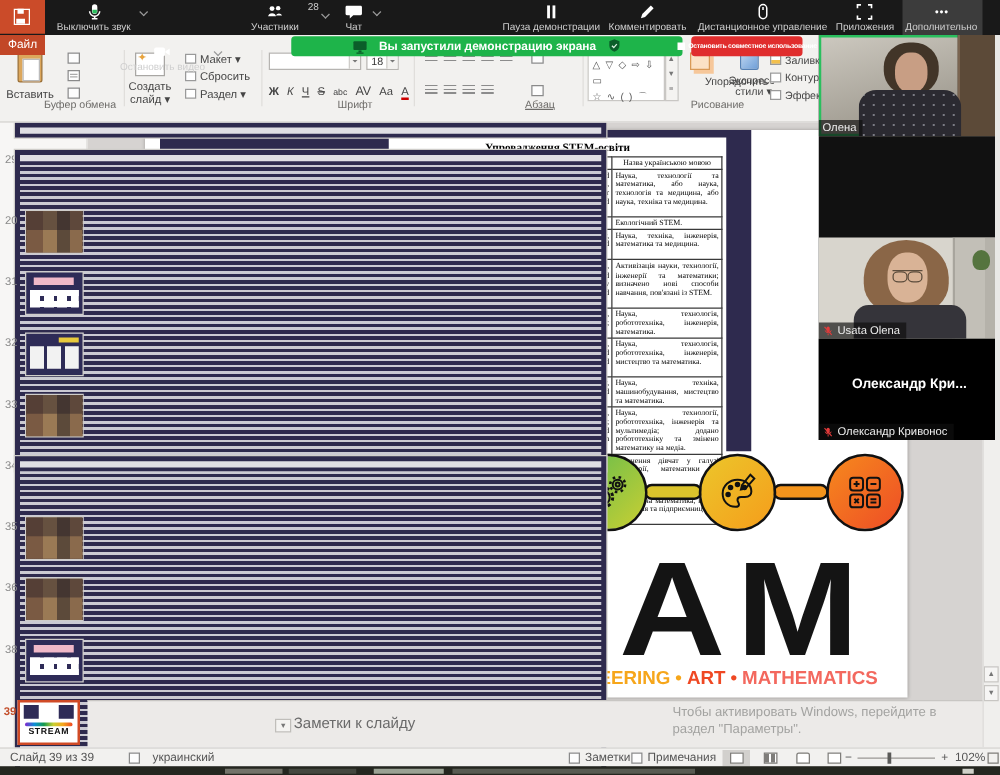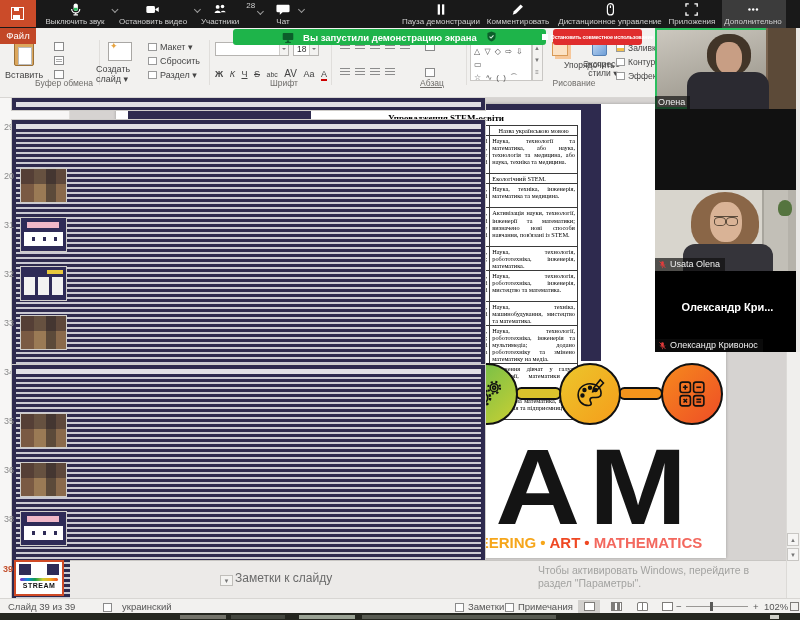--- a/index.html
+++ b/index.html
@@ -37,21 +37,21 @@
   .grp-lbl { position:absolute; top:50px; font-size:8.5px; color:#6e6c69; transform:translateX(-50%); white-space:nowrap;padding-left:28px; }
   .rbtn-lbl { font-size:9px; color:#454545; }
   .mi-clip { position:absolute; left:14px; top:14px; width:20px; height:24px; background:#dca75c; border:1px solid #9a7038; border-radius:2px; }
   .mi-clip:before { content:""; position:absolute; left:3px; top:4px; width:12px; height:16px; background:#fff; border:1px solid #bbb; }
   .mi-clip:after { content:""; position:absolute; left:5px; top:-3px; width:8px; height:4px; background:#8f8f8f; border-radius:1px; }
   .paste-lbl { position:absolute; left:0px; top:42px; width:48px; text-align:center; }
   .mi-sm { position:absolute; width:10px; height:9px; border:1px solid #8a8a8a; background:#fdfdfd; }
   .mi-sm.l2:before { content:""; position:absolute; left:1px; top:2px; right:1px; height:1px; background:#aaa; box-shadow:0 2px 0 #aaa; }
   .mi-newslide { position:absolute; left:108px; top:14px; width:24px; height:19px; background:#fff; border:1px solid #a9a7a4; }
   .mi-newslide:before { content:"✦"; position:absolute; left:1px; top:-2px; color:#e8a33d; font-size:9px; }
-  .ns-lbl { position:absolute; left:96px; top:36px; width:48px; line-height:10px; }
+  .ns-lbl { position:absolute; left:96px; top:36px; width:48px; text-align:center; line-height:10px; }
   .small-row { position:absolute; white-space:nowrap; font-size:9px; color:#454545; }
   .mi-tiny { display:inline-block; width:9px; height:8px; border:1px solid #9a9a9a; background:#fff; vertical-align:-1px; margin-right:3px; }
   .mi-tiny.fillb { background:linear-gradient(#fff 55%, #f3c04c 55%); }
   .combo { position:absolute; height:14px; border:1px solid #b6b4b1; background:#fff; font-size:8.5px; color:#333; line-height:13px; padding-left:3px; }
   .combo .dd { position:absolute; right:0; top:0; bottom:0; width:9px; border-left:1px solid #cfcdca; background:#f3f2f0; }
   .combo .dd:before { content:""; position:absolute; left:2px; top:5px; border:2.5px solid transparent; border-top-color:#777; }
   .fb { display:inline-block; margin-right:4px; font-size:9px; color:#444; }
   .bars { display:inline-block; width:10px; height:8px; margin-right:5px; background:repeating-linear-gradient(#8c8c8c 0 1px, transparent 1px 3px); }
   .shapes-box { position:absolute; left:470px; top:13px; width:62px; height:40px; background:#fff; border:1px solid #c9c7c4; font-size:8px; color:#555; line-height:13px; padding:3px 2px 0 3px; letter-spacing:1px; }
   .shapes-scroll { position:absolute; right:-12px; top:-1px; width:11px; height:40px; border:1px solid #c9c7c4; background:#f4f3f1; font-size:6px; color:#777; text-align:center; line-height:12px; }
@@ -448,21 +448,21 @@
             <rect x="6.4" y="6.2" width="3.8" height="3" fill="#2abf5e"></rect>
             <path d="M4 7.4a4.3 4.3 0 0 0 8.6 0" stroke="#fff" stroke-width="1.3" fill="none"></path>
             <line x1="8.3" y1="11.6" x2="8.3" y2="13.4" stroke="#fff" stroke-width="1.3"></line>
             <line x1="5.9" y1="13.8" x2="10.7" y2="13.8" stroke="#fff" stroke-width="1.3"></line>
           </svg>
       </span>
         <span class="chev"></span>
       <span class="lbl">Выключить звук</span>
     </div>
 
-    <div class="zi" style="left:153px;">
+    <div class="zi" style="left:130px;margin-top:32px;">
       <span class="ico">
         <svg width="16" height="15" viewBox="0 0 16 16">
             <rect x="1" y="4.2" width="9.2" height="7.6" rx="1.6" fill="#fff"></rect>
             <path d="M10.6 7.4 14.2 5.2v5.6l-3.6-2.2z" fill="#fff"></path>
           </svg>
       </span>
         <span class="chev"></span>
       <span class="lbl">Остановить видео</span>
     </div>
 

